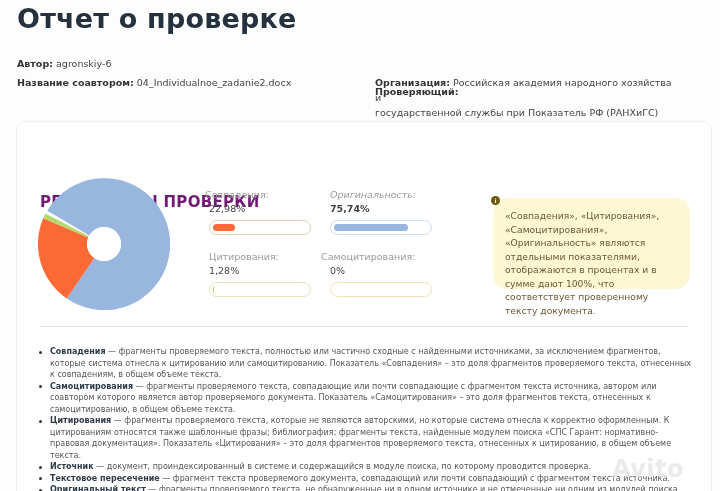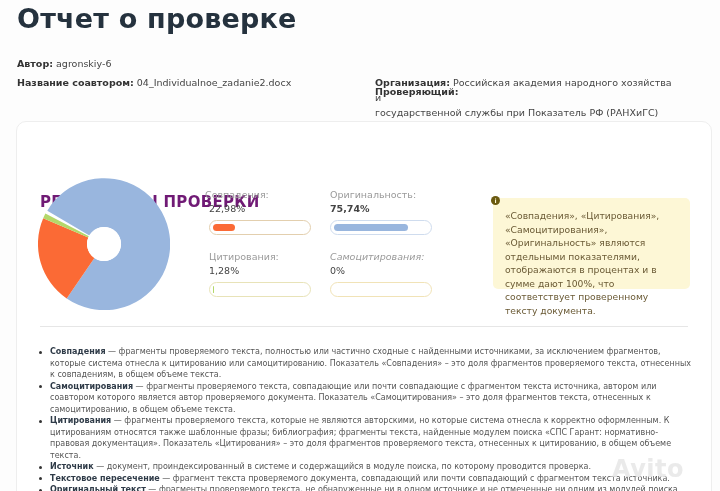--- a/index.html
+++ b/index.html
@@ -8,21 +8,21 @@
   .title { position: absolute; left: 17px; top: 3px; font-size: 27px; font-weight: bold; color: #25323e; letter-spacing: 0.2px; }
   .meta { position: absolute; font-size: 9.5px; line-height: 15px; color: #444; }
   .meta b { color: #333; }
   .card { position: absolute; left: 16px; top: 121px; width: 696px; height: 380px; background: #fff; border: 1px solid #eee; border-radius: 10px; }
   .section-title { position: absolute; left: 40px; top: 145px; font-size: 15px; font-weight: bold; color: #701a75; letter-spacing: 0.3px; margin-top: 48px; }
   .donut { position: absolute; left: 38px; top: 178px; }
   .stat-label { position: absolute; font-size: 9.5px; color: #9a9a9a; }
   .stat-value { position: absolute; font-size: 9.5px; color: #444; }
   .bar { position: absolute; width: 102px; height: 15px; border-radius: 8px; border: 1px solid #e3cfae; background: #fff; }
   .bar .fill { position: absolute; left: 3px; top: 3px; height: 7px; border-radius: 4px; }
-  .info { position: absolute; left: 493px; top: 198px; width: 197px; height: 91px; background: #fdf7d6; border-radius: 5px; padding: 11px 12px 0 12px; font-size: 9.2px; line-height: 13.5px; color: #6a5a35; }
+  .info { position: absolute; left: 493px; top: 198px; width: 197px; height: 91px; background: #fdf7d6; border-radius: 14px; padding: 11px 12px 0 12px; font-size: 9.2px; line-height: 13.5px; color: #6a5a35; }
   .info-icon { position: absolute; left: 491px; top: 196px; width: 9px; height: 9px; border-radius: 50%; background: #6b5a10; color: #fdf7d6; font-size: 6px; font-weight: bold; text-align: center; line-height: 9px; }
   .divider { position: absolute; left: 40px; top: 326px; width: 648px; height: 1px; background: #e6e6e6; }
   .defs { position: absolute; left: 36px; top: 346px; width: 655px; list-style: none; font-size: 8px; line-height: 11.5px; color: #555; }
   .defs li { position: relative; padding-left: 14px; }
   .defs li::before { content: ""; position: absolute; left: 3px; top: 4.5px; width: 3px; height: 3px; border-radius: 50%; background: #333; }
   .defs b { color: #2f3b48; }
   .watermark { position: absolute; left: 612px; top: 455px; font-size: 24px; font-weight: bold; color: rgba(230,230,230,0.85); letter-spacing: 0.5px; }
 </style>
 </head>
 <body>
@@ -61,33 +61,33 @@
     <circle cx="0" cy="0" r="17" fill="#fff"></circle>
   </g>
 </svg>
 
 <div class="stat-label" style="left:205px; top:189px;">Совпадения:</div>
 <div class="stat-value" style="left:209px; top:203px;">22,98%</div>
 <div class="bar" style="left:209px; top:220px;">
   <div class="fill" style="width:22px; background:#fb6a35;"></div>
 </div>
 
-<div class="stat-label" style="left:330px; top:189px;">Оригинальность:</div>
+<div class="stat-label" style="left:330px; top:189px;font-style:italic;">Оригинальность:</div>
 <div class="stat-value" style="left:330px; top:203px;font-weight:bold;">75,74%</div>
 <div class="bar" style="left:330px; top:220px; border-color:#cfdcee;">
   <div class="fill" style="width:74px; background:#99b6de;"></div>
 </div>
 
 <div class="stat-label" style="left:209px; top:251px;">Цитирования:</div>
 <div class="stat-value" style="left:209px; top:265px;">1,28%</div>
 <div class="bar" style="left:209px; top:282px; border-color:#e8e3b8;">
   <div class="fill" style="width:1px; background:#b4d86a;"></div>
 </div>
 
-<div class="stat-label" style="left:330px; top:251px;font-style:italic;">Самоцитирования:</div>
+<div class="stat-label" style="left:321px; top:251px;">Самоцитирования:</div>
 <div class="stat-value" style="left:330px; top:265px;">0%</div>
 <div class="bar" style="left:330px; top:282px; border-color:#f1e3b7;"></div>
 
 <div class="info">«Совпадения», «Цитирования», «Самоцитирования», «Оригинальность» являются отдельными показателями, отображаются в процентах и в сумме дают 100%, что соответствует проверенному тексту документа.</div>
 <div class="info-icon">i</div>
 
 <div class="divider"></div>
 
 <ul class="defs">
   <li><b>Совпадения</b><span> — фрагменты проверяемого текста, полностью или частично сходные с найденными источниками, за исключением фрагментов, которые система отнесла к цитированию или самоцитированию. Показатель «Совпадения» – это доля фрагментов проверяемого текста, отнесенных к совпадениям, в общем объеме текста.</span></li>

